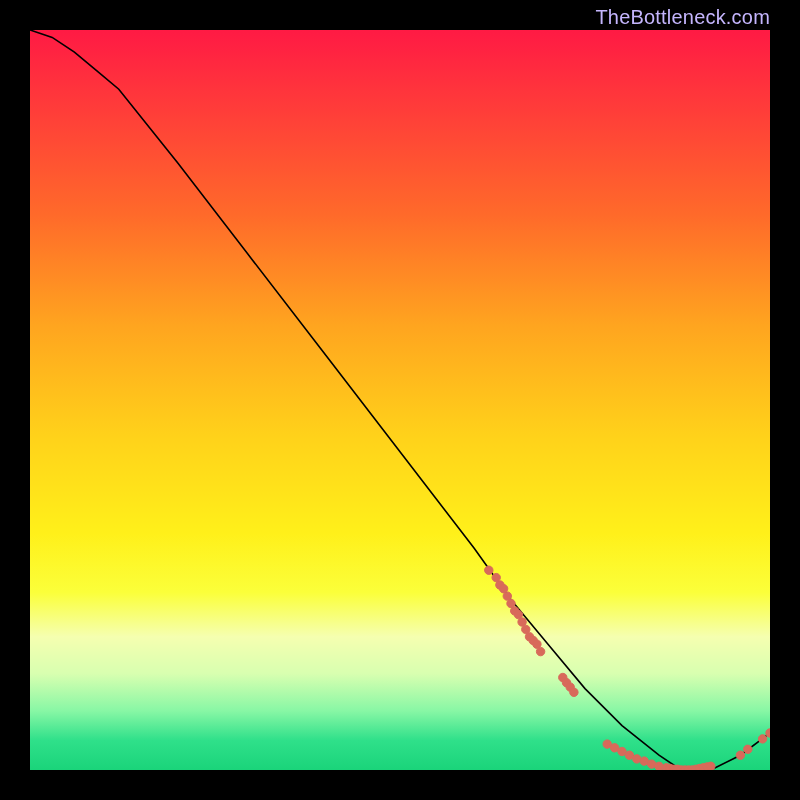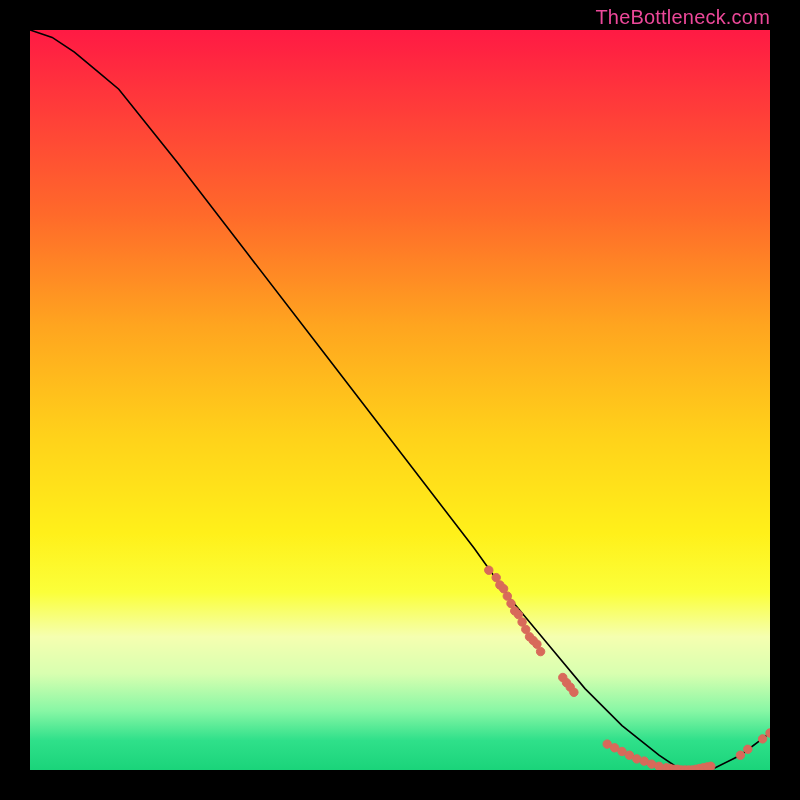--- a/index.html
+++ b/index.html
@@ -29,21 +29,21 @@
       #d8ffb0 87%,
       #88f7a5 92%,
       #2fe08a 96%,
       #1ad47a 100%
     );
   }
   .watermark {
     position: absolute;
     top: 6px;
     right: 30px;
-    color: #ec4899;
+    color: #c4b5fd;
     font-size: 20px;
     font-weight: 500;
     letter-spacing: 0.2px;
   }
   svg.overlay {
     position: absolute;
     left: 30px;
     top: 30px;
     width: 740px;
     height: 740px;

